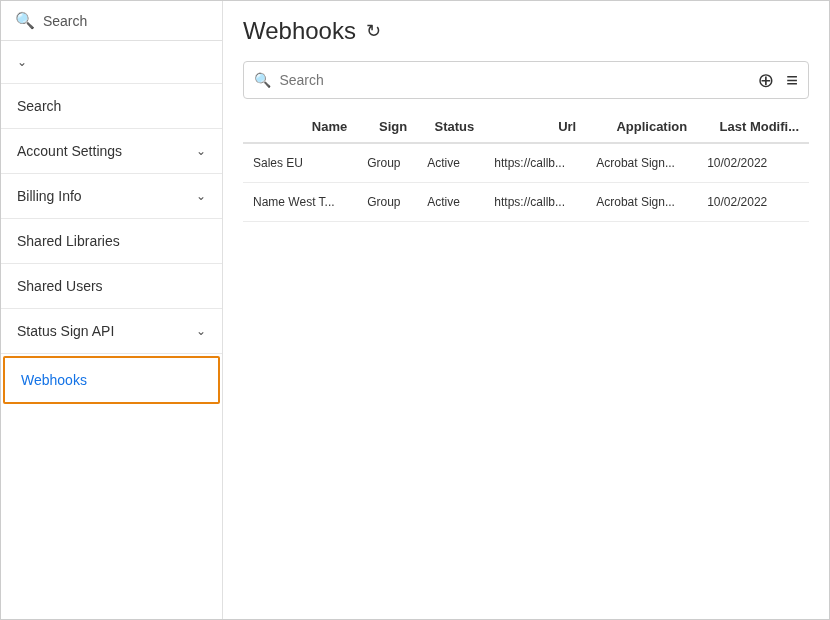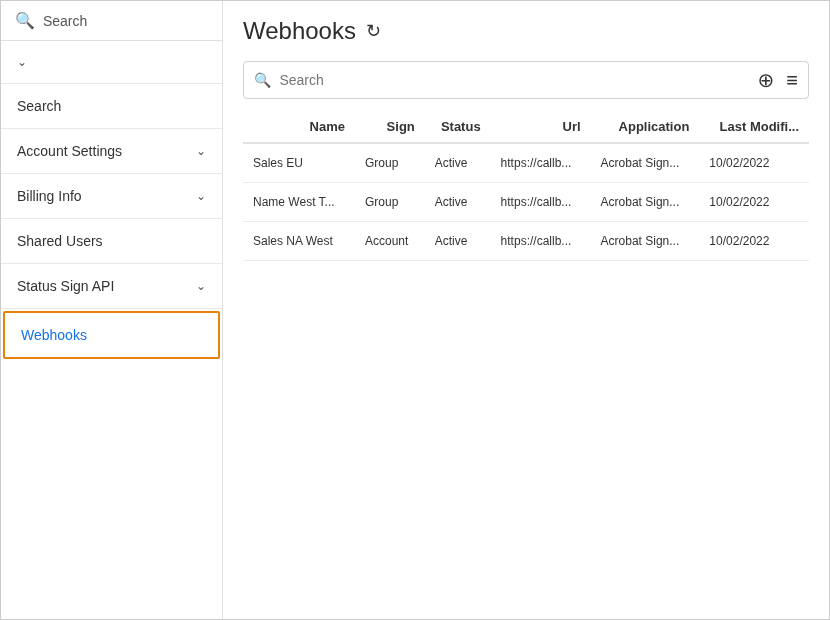--- a/index.html
+++ b/index.html
@@ -186,20 +186,23 @@
     <span>Account Settings</span>
     <span class="chevron">⌄</span>
   </div>
 
   <div class="sidebar-item">
     <span>Billing Info</span>
     <span class="chevron">⌄</span>
   </div>
 
 
+  <div class="sidebar-item">
+    <span>Shared Libraries</span>
+  </div>
 
   <div class="sidebar-item">
     <span>Shared Users</span>
   </div>
 
 
   <div class="sidebar-item">
     <span>Status Sign API</span>
     <span class="chevron">⌄</span>
   </div>
@@ -249,24 +252,16 @@
           <td>10/02/2022</td>
         </tr>
         <tr>
           <td>Name West T...</td>
           <td>Group</td>
           <td>Active</td>
           <td>https://callb...</td>
           <td>Acrobat Sign...</td>
           <td>10/02/2022</td>
         </tr>
-        <tr>
-          <td>Sales NA West</td>
-          <td>Account</td>
-          <td>Active</td>
-          <td>https://callb...</td>
-          <td>Acrobat Sign...</td>
-          <td>10/02/2022</td>
-        </tr>
       </tbody>
   </table>
 
 </div>
 
 </body></html>

